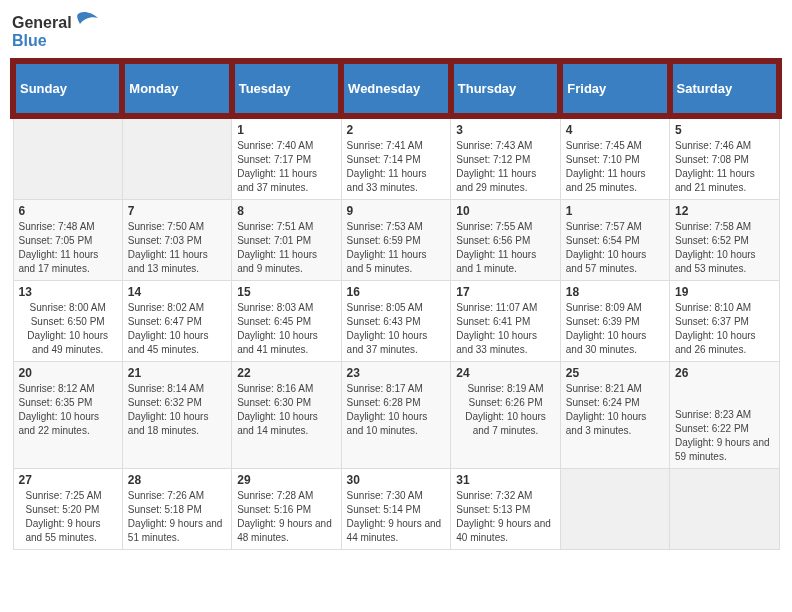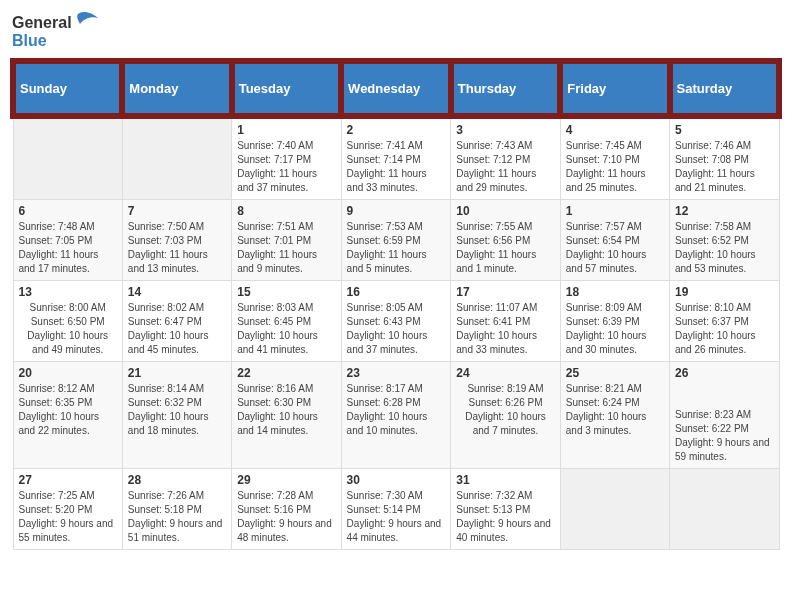--- a/index.html
+++ b/index.html
@@ -268,21 +268,21 @@
         <td>
           <span class="day-number">26</span>
           <div class="day-info" style="white-space: pre-line; margin-top: 28px;">Sunrise: 8:23 AM
 Sunset: 6:22 PM
 Daylight: 9 hours and 59 minutes.</div>
         </td>
       </tr>
       <tr>
         <td>
           <span class="day-number">27</span>
-          <div class="day-info" style="white-space: pre-line;">Sunrise: 7:25 AM
+          <div class="day-info" style="white-space: pre-line; margin-left: 7px;">Sunrise: 7:25 AM
 Sunset: 5:20 PM
 Daylight: 9 hours and 55 minutes.</div>
         </td>
         <td>
           <span class="day-number">28</span>
           <div class="day-info" style="white-space: pre-line;">Sunrise: 7:26 AM
 Sunset: 5:18 PM
 Daylight: 9 hours and 51 minutes.</div>
         </td>
         <td>

